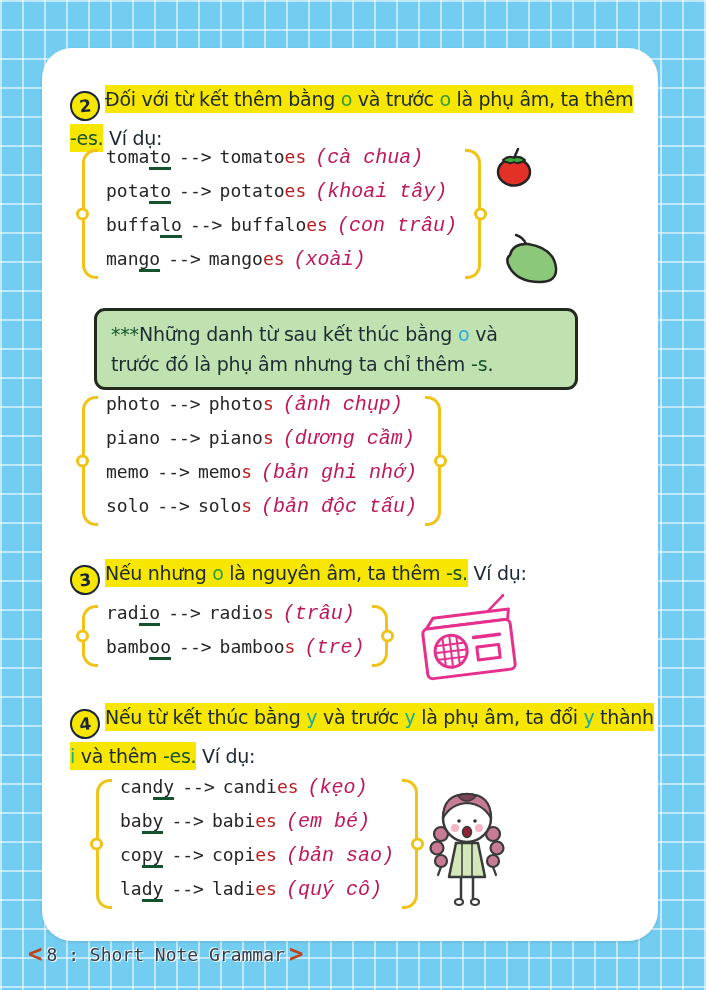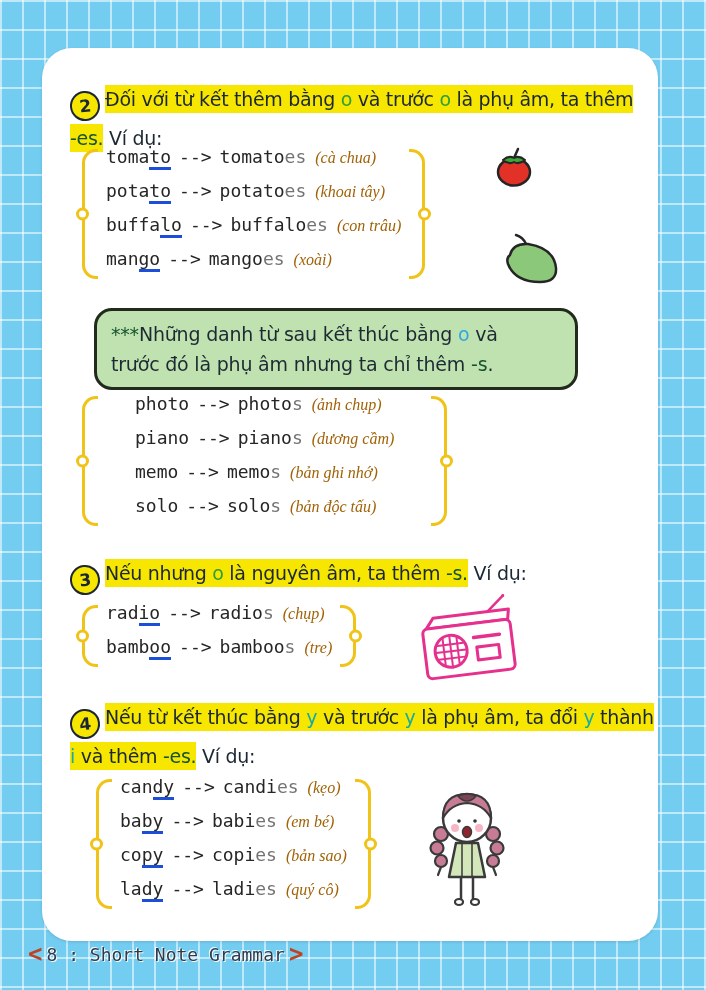--- a/index.html
+++ b/index.html
@@ -33,35 +33,35 @@
     width:26px;height:26px;border:2.5px solid #1b2733;border-radius:50%;
     background:#f7e600;font-weight:bold;font-size:17px;margin-right:5px;
     vertical-align:-6px;transform:rotate(-6deg);color:#1b2733;
   }
   
   .ex-list{position:absolute;display:flex;align-items:stretch;}
   .rows{margin:0 8px;}
   .ex-row{display:flex;align-items:baseline;height:34px;}
   .word{font-family:"DejaVu Sans Mono", monospace;font-size:18px;color:#262626;}
   .arrow{margin:0 8px;}
-  .sfx{color:#737373;}
-  .und{display:inline-block;border-bottom:3px solid #1d4ed8;padding-bottom:1px;line-height:1;}
-  .trans{font-family:Liberation Serif, serif;font-style:italic;font-size:16px;color:#a16207;margin-left:9px;}
+  .sfx{color:#b91c1c;}
+  .und{display:inline-block;border-bottom:3px solid #14532d;padding-bottom:1px;line-height:1;}
+  .trans{font-family:Liberation Mono, monospace;font-style:italic;font-size:20px;color:#be185d;margin-left:9px;}
   .brace{position:relative;width:13px;border:3px solid #f0c318;margin:3px 0;}
   .brace.left{border-right:0;border-radius:14px 0 0 14px;}
   .brace.right{border-left:0;border-radius:0 14px 14px 0;}
   .brace::after{
     content:"";position:absolute;top:50%;transform:translateY(-50%);
     width:7px;height:7px;border:3px solid #f0c318;border-radius:50%;background:#fff;
   }
   .brace.left::after{left:-9px;}
   .brace.right::after{right:-9px;}
   
   .note{
-    position:absolute;background:#bfe2b0;border:3px solid #212a1c;border-radius:18px;
+    position:absolute;background:#bfe2b0;border:3px solid #212a1c;border-radius:11px;
     padding:8px 12px 8px 14px;font-size:19px;line-height:30px;color:#1e2a33;
     white-space:pre-line;letter-spacing:-.2px;
   }
   .note .seg{background:transparent;}
   
   .icon{position:absolute;}
   
   .footer{position:absolute;left:28px;top:942px;display:flex;align-items:center;}
   .fb{color:#c0431f;font-family:"DejaVu Sans Mono", monospace;font-weight:bold;font-size:24px;line-height:24px;}
   .ftext{
@@ -116,21 +116,21 @@
     </svg>
 
     <svg class="icon" style="left:458px;top:184px;" width="62" height="56" viewBox="0 0 62 56">
       <path d="M26 12 Q23 5 16 3" fill="none" stroke="#252525" stroke-width="2.5" stroke-linecap="round"></path>
       <path d="M10 23 Q13 11 28 12 Q54 16 56 36 Q57 50 40 50 Q15 50 8 32 Q6 26 10 23 Z" fill="#8cc879" stroke="#252525" stroke-width="2.5" stroke-linejoin="round"></path>
     </svg>
 
     <div class="note" style="left:52px;top:260px;width:452px;"><span><span class="seg r">***</span><span class="seg">Những danh từ sau kết thúc bằng </span><span class="seg b">o</span><span class="seg"> và
 trước đó là phụ âm nhưng ta chỉ thêm </span><span class="seg r">-s</span><span class="seg">.</span></span></div>
 
-    <div class="ex-list" style="left:40px;top:345px;gap:29px;">
+    <div class="ex-list" style="left:40px;top:345px;">
       <div class="brace left"></div>
       <div class="rows">
           <div class="ex-row">
             <span class="word">photo</span>
             <span class="word arrow">--&gt;</span>
             <span class="word">photo<span class="sfx">s</span></span>
             <span class="trans">(ảnh chụp)</span>
           </div>
           <div class="ex-row">
             <span class="word">piano</span>
@@ -156,21 +156,21 @@
 
     <p class="heading hl-head" style="left:28px;top:508px;width:580px;"><span class="badge">3</span><span><span class="seg">Nếu nhưng </span><span class="seg g">o</span><span class="seg"> là nguyên âm, ta thêm </span><span class="seg r">-s.</span><span class="seg plain"> Ví dụ:</span></span></p>
 
     <div class="ex-list" style="left:40px;top:554px;">
       <div class="brace left"></div>
       <div class="rows">
           <div class="ex-row">
             <span class="word">rad<span class="und">io</span></span>
             <span class="word arrow">--&gt;</span>
             <span class="word">radio<span class="sfx">s</span></span>
-            <span class="trans">(chụp)</span>
+            <span class="trans">(trâu)</span>
           </div>
           <div class="ex-row">
             <span class="word">bamb<span class="und">oo</span></span>
             <span class="word arrow">--&gt;</span>
             <span class="word">bamboo<span class="sfx">s</span></span>
             <span class="trans">(tre)</span>
           </div>
         </div>
       <div class="brace right"></div>
     </div>

